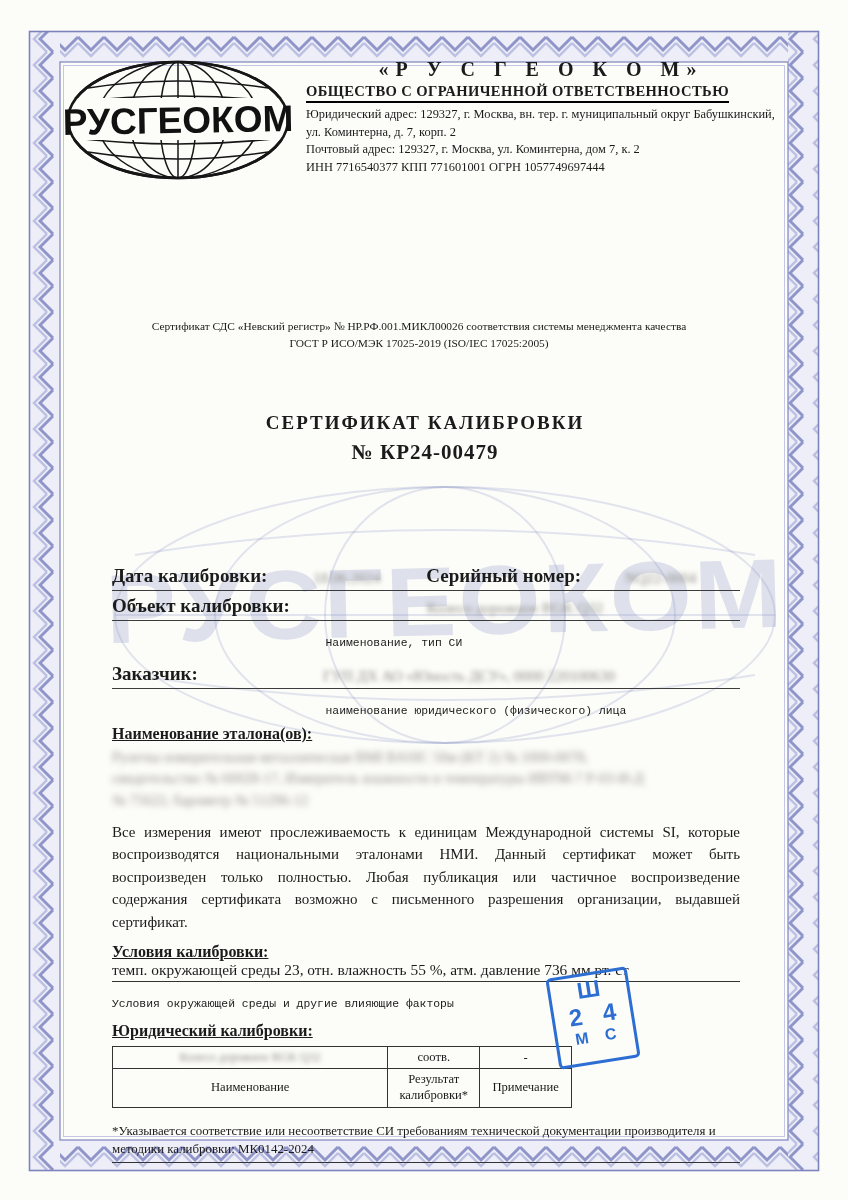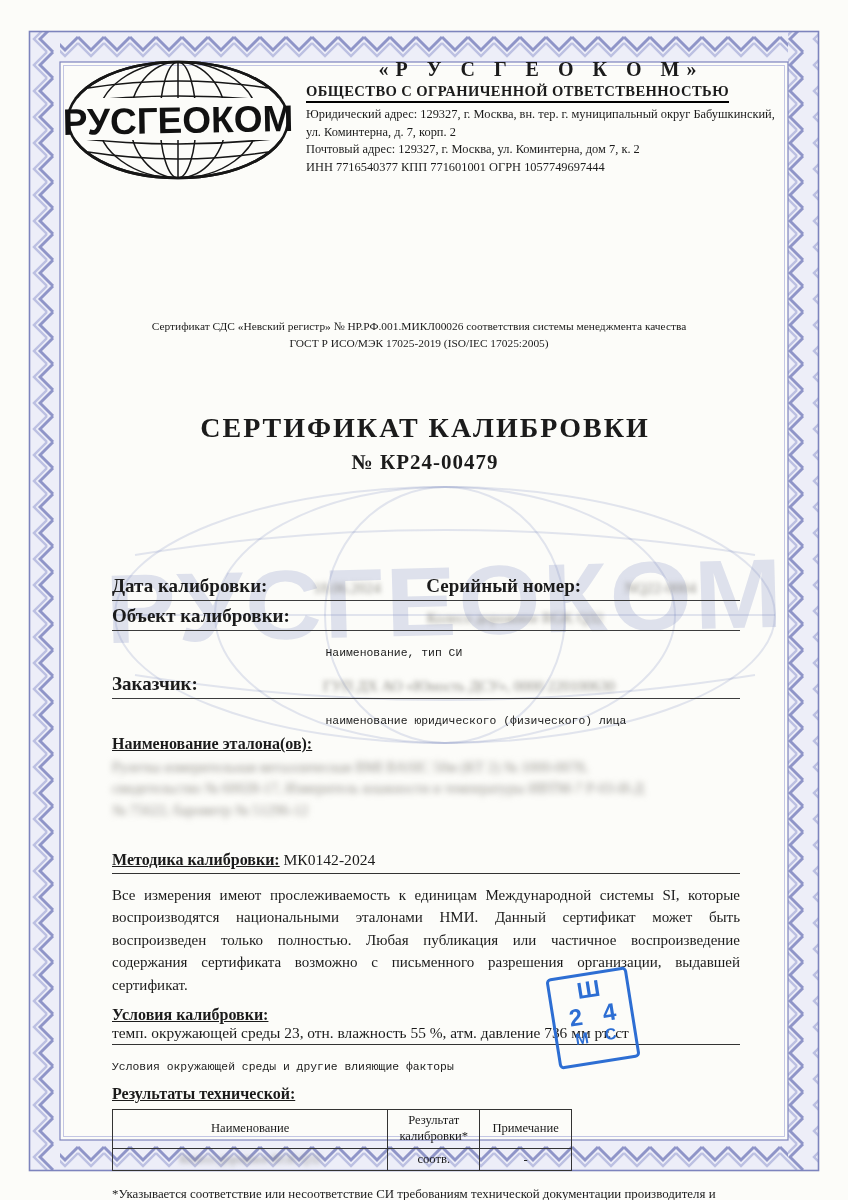--- a/index.html
+++ b/index.html
@@ -10,21 +10,21 @@
   .header{position:absolute;left:64px;top:58px;width:722px;display:flex;}
   .logo-wrap{width:228px;flex:0 0 228px;}
   .h-right{margin-left:14px;width:470px;}
   .co-title{font-weight:bold;font-size:20px;letter-spacing:7px;text-align:center;white-space:nowrap;}
   .co-sub{font-weight:bold;font-size:14.6px;border-bottom:2.5px solid #000;display:inline-block;
           padding-bottom:1px;margin-top:2px;letter-spacing:.4px;white-space:nowrap;}
   .addr{font-size:12.4px;line-height:1.42;margin-top:3px;}
   .cert-lines{position:absolute;left:58px;top:190px;width:722px;text-align:center;
               font-size:11.4px;line-height:1.5;}
   .doc-title{position:absolute;left:64px;top:250px;width:722px;text-align:center;font-weight:bold;}
-  .doc-title .t1{font-size:28px;letter-spacing:2px;}
+  .doc-title .t1{font-size:19px;letter-spacing:2px;}
   .doc-title .t2{font-size:21px;letter-spacing:1px;margin-top:6px;}
   
   .main{position:absolute;left:112px;top:350px;width:628px;font-size:15px;}
   .frow{display:flex;align-items:flex-end;border-bottom:1px solid #3c3c3c;padding-bottom:3px;}
   .lbl{font-weight:bold;font-size:19px;white-space:nowrap;}
   .val{flex:1;text-align:center;}
   .rx{color:#8e8c86;filter:blur(2.7px);user-select:none;white-space:nowrap;}
   .rx2{color:#93908a;filter:blur(3px);user-select:none;}
   .caption{font-size:11.4px;text-align:left;margin-top:16px;font-family:Liberation Mono, monospace;}
   .cap-right{padding-left:34%;}
@@ -156,49 +156,44 @@
 
     <div style="margin-top:8px;">
       <span class="sec-h">Наименование эталона(ов):</span>
     </div>
     <div class="etalon-lines">
       <div class="rx2">Рулетка измерительная металлическая BMI BASIC 50м (КТ 2) № 1000-0078,</div>
       <div class="rx2">свидетельство № 60028-17, Измеритель влажности и температуры ИВТМ-7 Р-03-И-Д</div>
       <div class="rx2">№ 75622, барометр № 51296-12</div>
     </div>
 
-    <div class="method-row" style="margin-top:30px;">
-      <span class="sec-h">Методика калибровки:</span>
-      <span class="plain" style="font-size:15.6px;"> </span>
-      <span style="font-size:15.6px;">МК0142-2024</span>
-    </div>
 
     <div class="para">Все измерения имеют прослеживаемость к единицам Международной системы SI, которые воспроизводятся национальными эталонами НМИ. Данный сертификат может быть воспроизведен только полностью. Любая публикация или частичное воспроизведение содержания сертификата возможно с письменного разрешения организации, выдавшей сертификат.</div>
 
     <div style="margin-top:10px;">
       <span class="sec-h">Условия калибровки:</span>
     </div>
     <div class="cond-val">темп. окружающей среды 23, отн. влажность 55 %, атм. давление 736 мм рт. ст</div>
     <div class="caption">Условия окружающей среды и другие влияющие факторы</div>
 
     <div style="margin-top:12px;">
-      <span class="sec-h">Результаты технической:</span>
+      <span class="sec-h">Юридический калибровки:</span>
     </div>
     <table class="res-table">
       <tbody>
           <tr>
+        <td><span class="rx" style="font-size:12px;">Колесо дорожное RGK Q32</span></td>
+        <td>соотв.</td>
+        <td>-</td>
+      </tr>
+      <tr>
         <th style="width:60%;">Наименование</th>
         <th style="width:20%;">Результат калибровки*</th>
         <th style="width:20%;">Примечание</th>
       </tr>
-      <tr>
-        <td><span class="rx" style="font-size:12px;">Колесо дорожное RGK Q32</span></td>
-        <td>соотв.</td>
-        <td>-</td>
-      </tr>
     </tbody>
       </table>
 
     <div class="footnote">*Указывается соответствие или несоответствие СИ требованиям технической документации производителя и методики калибровки: МК0142-2024</div>
 
 
   </div>
 
   <div class="stamp">
     <div class="s1">Ш</div>

